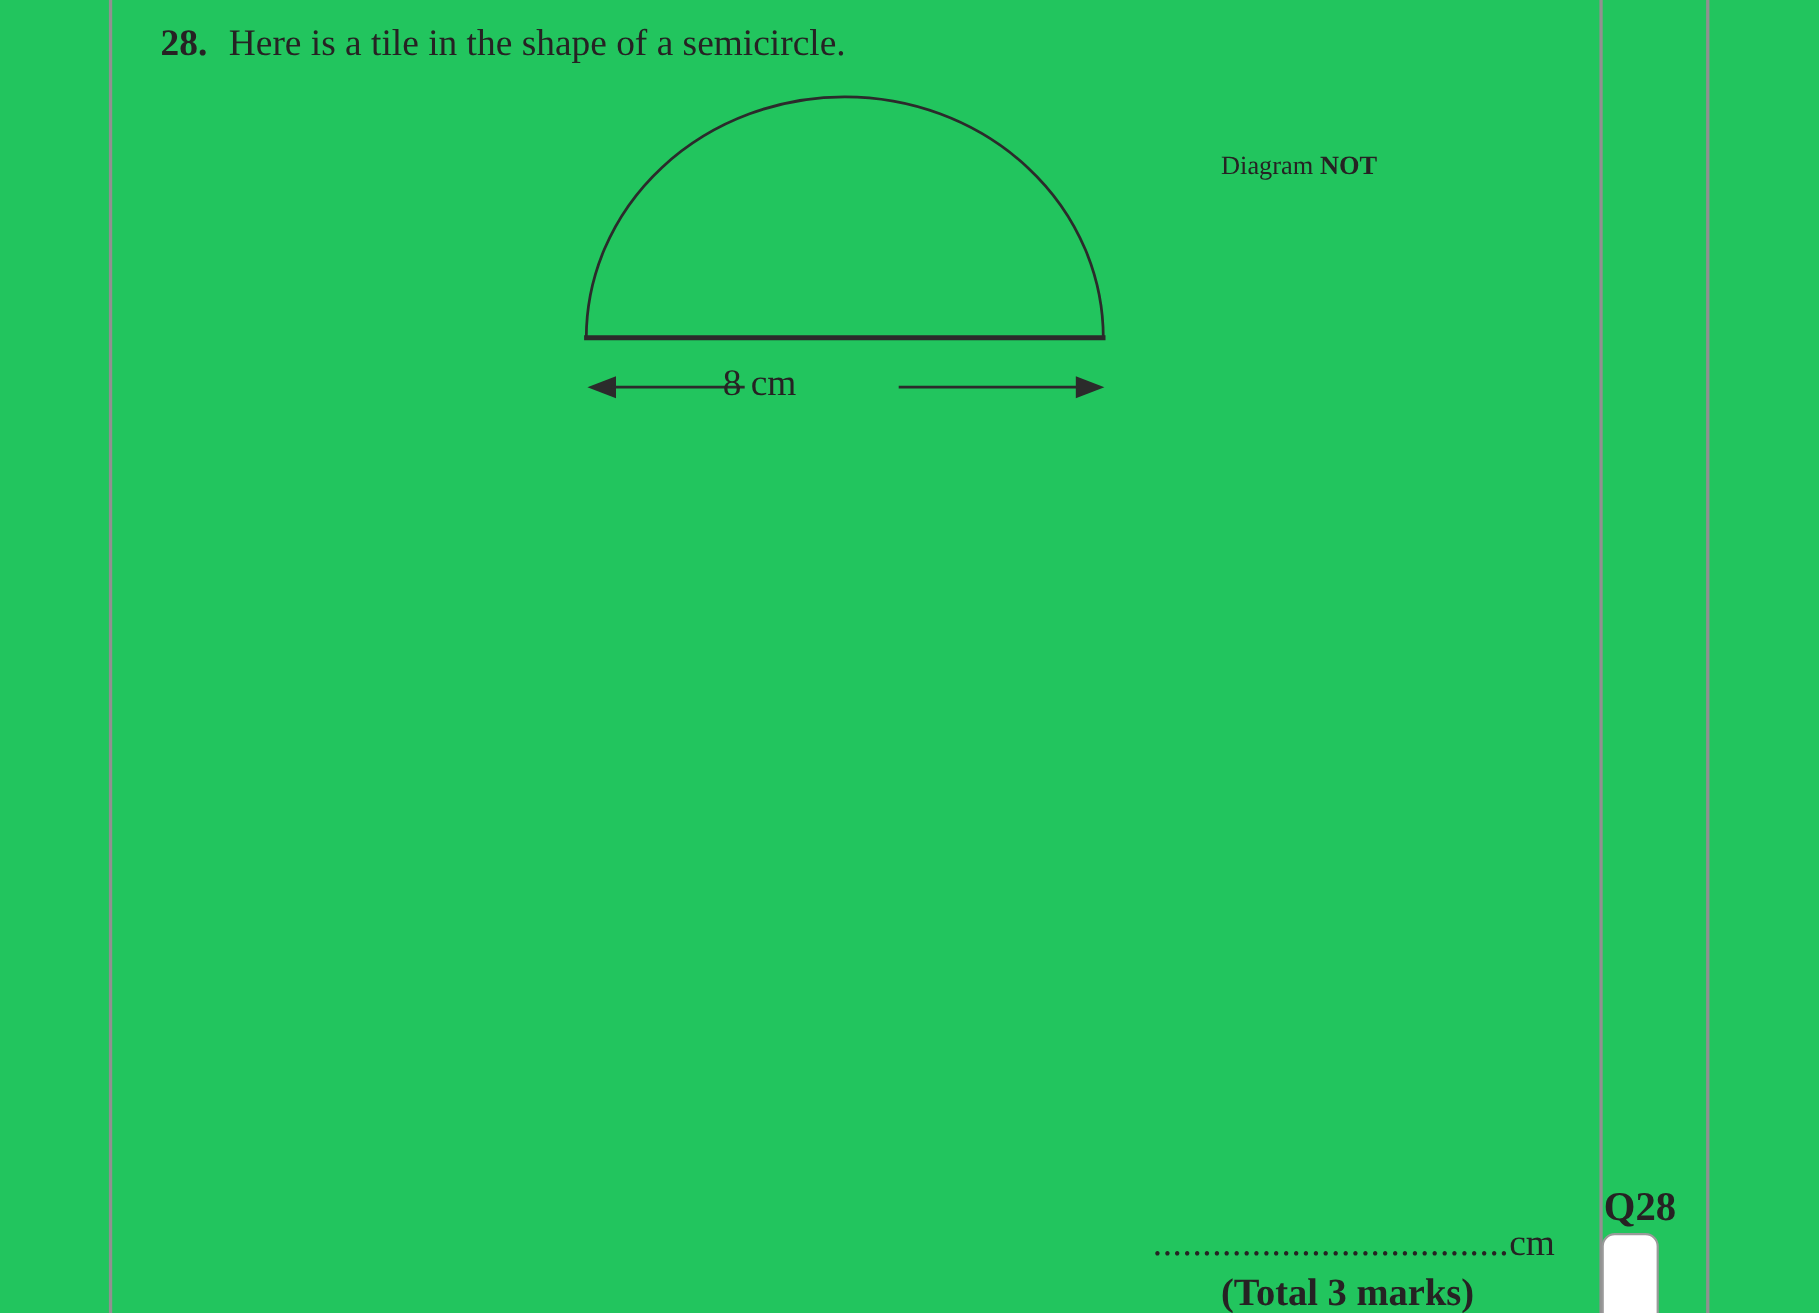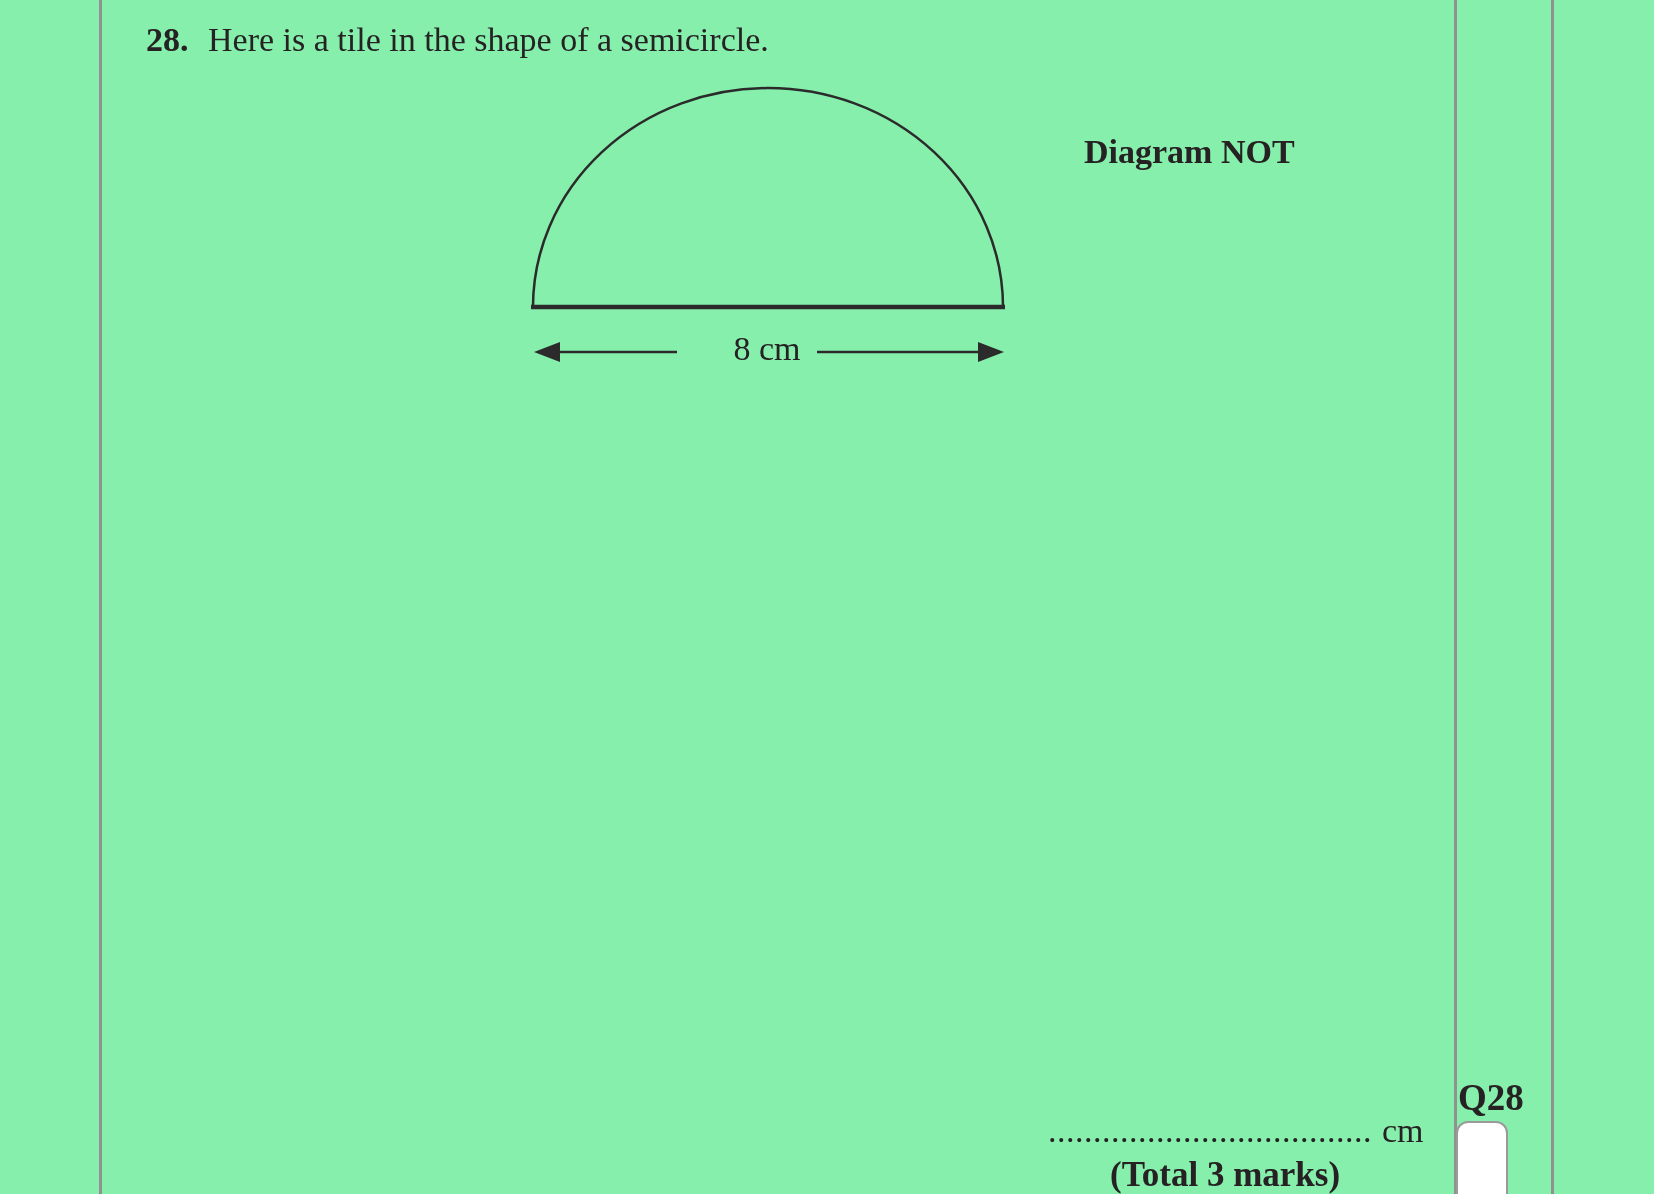--- a/index.html
+++ b/index.html
@@ -1,20 +1,20 @@
 <!DOCTYPE html>
 <html><head>
 <meta charset="utf-8">
 <style>
   html,body{margin:0;padding:0;background:#ffffff;}
   #exam-page{
     position:relative;
     width:1654px;
     height:1194px;
-    background:#86efac;
+    background:#22c55e;
     overflow:hidden;
     font-family:"Liberation Serif", "DejaVu Serif", serif;
     color:#262223;
   }
   .vrule{
     position:absolute;
     top:0;
     width:3px;
     height:1194px;
     background:#919191;
@@ -22,57 +22,56 @@
   .abs{position:absolute;}
   .qline{
     top:20px;
     font-size:34px;
     line-height:1.17;
     white-space:nowrap;
   }
   .qnum{left:146px;font-weight:bold;}
   .qintro{left:208px;}
   .note{
-    left:1084px;
+    left:1110px;
     top:132px;
-    font-size:34px;
+    font-size:24px;
     line-height:39px;
     white-space:nowrap;
-    font-weight:bold;
   }
   .body-line1{
     left:208px;
     top:449px;
     font-size:34px;
     line-height:42px;
     white-space:nowrap;
   }
   .body-block{
     left:208px;
     top:524px;
     font-size:34px;
     line-height:42px;
     white-space:nowrap;
   }
   .dim-label{
     left:657px;
     top:330px;
     width:220px;
-    text-align:center;
+    text-align:left;
     font-size:34px;
     white-space:nowrap;
   }
   .answer-row{
     left:1048px;
     top:1112px;
     font-size:34px;
     white-space:nowrap;
     letter-spacing:0.5px;
   }
-  .answer-row .unit{margin-left:10px;letter-spacing:0;}
+  .answer-row .unit{letter-spacing:0;}
   .total-marks{
     left:1110px;
     top:1155px;
     font-size:35px;
     font-weight:bold;
     white-space:nowrap;
   }
   .qref{
     left:1458px;
     top:1076px;

